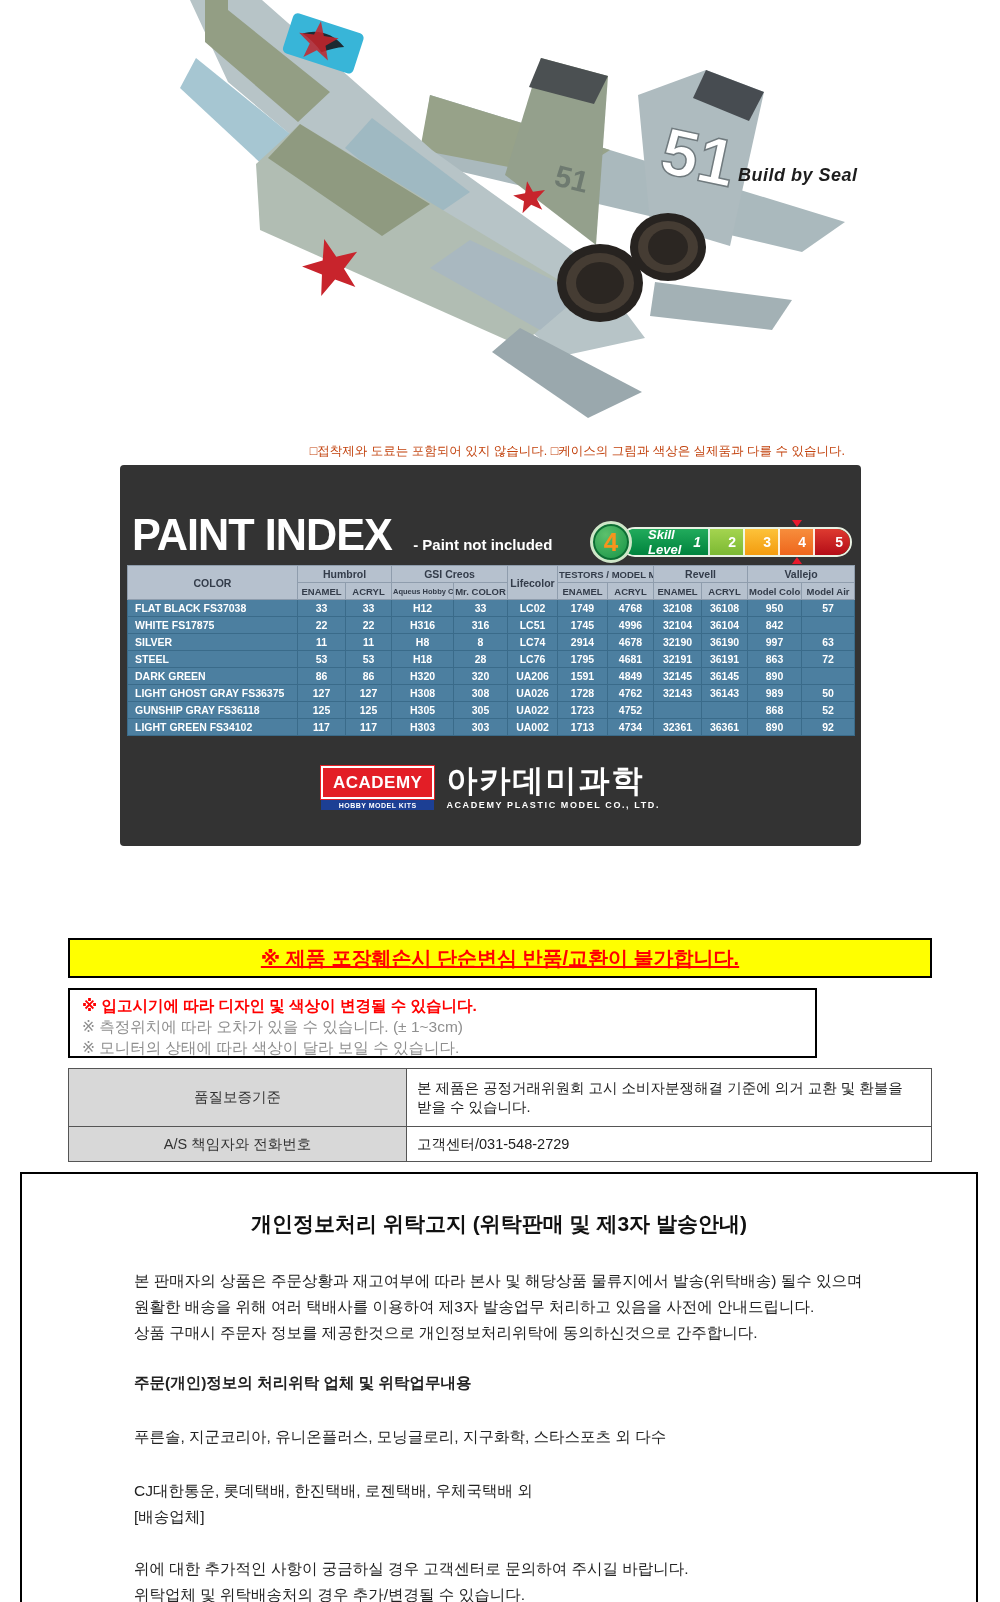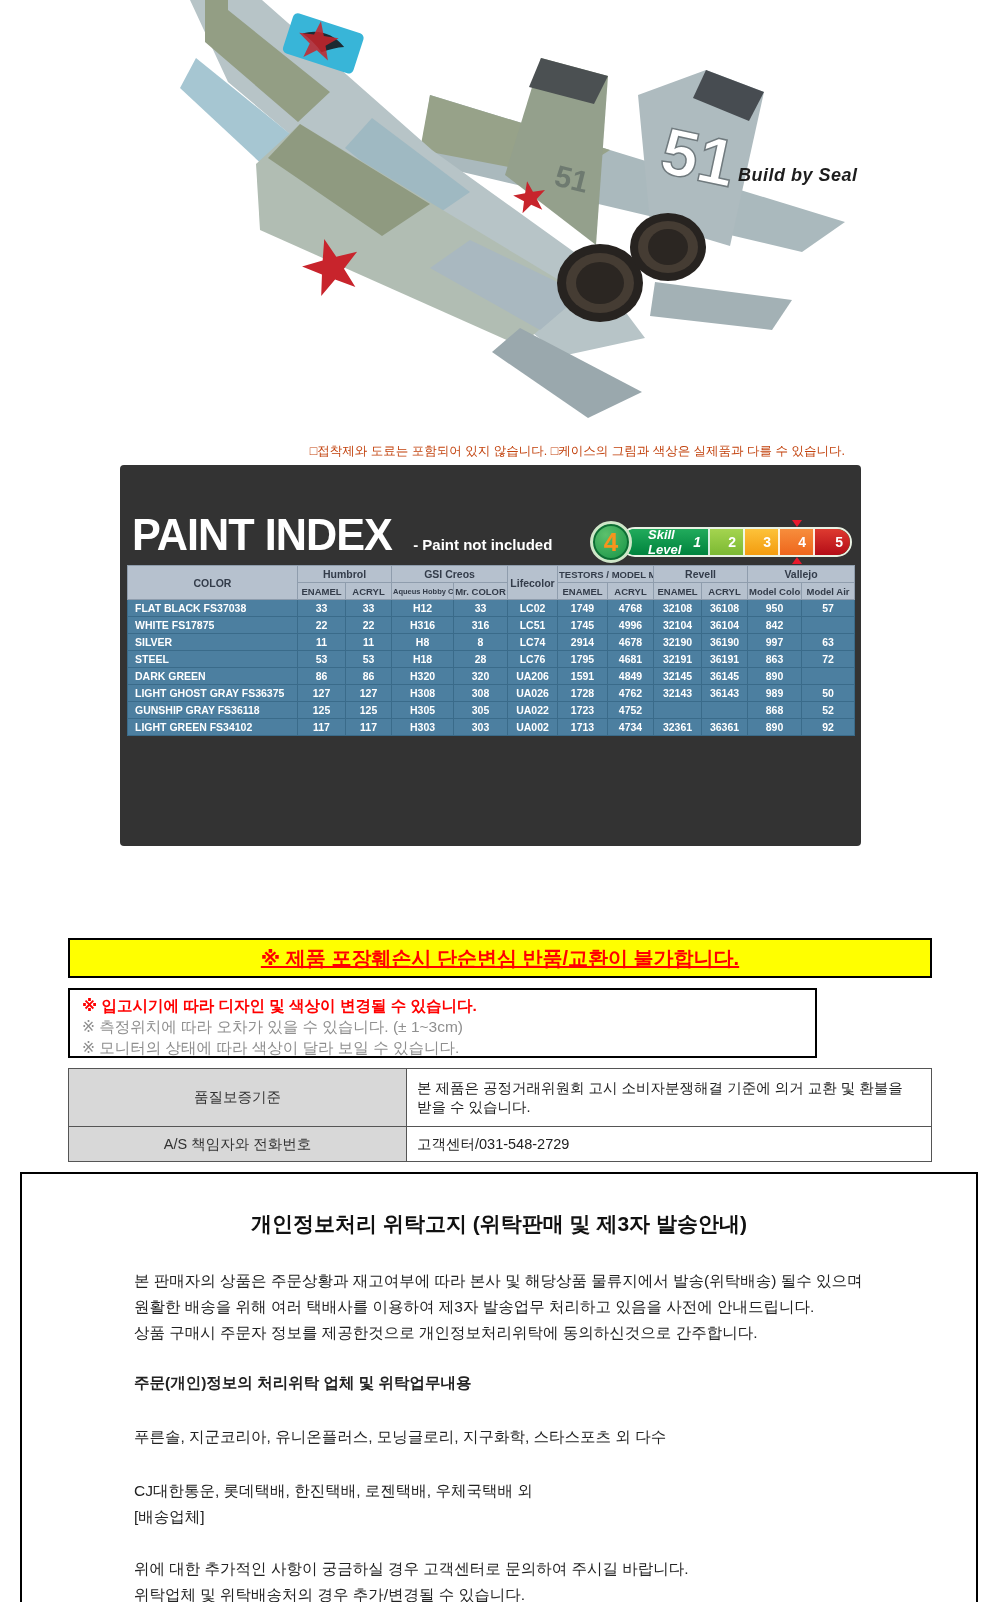--- a/index.html
+++ b/index.html
@@ -361,20 +361,30 @@
             <td>4734</td>
             <td>32361</td>
             <td>36361</td>
             <td>890</td>
             <td>92</td>
           </tr>
         </tbody>
     </table>
   </div>
 
+  <div class="logo">
+    <div class="logo-box">
+      <div class="logo-red">ACADEMY</div>
+      <div class="logo-blue">HOBBY MODEL KITS</div>
+    </div>
+    <div>
+      <div class="logo-kor">아카데미과학</div>
+      <div class="logo-eng">ACADEMY PLASTIC MODEL CO., LTD.</div>
+    </div>
+  </div>
 </div>
 
 <div class="banner">
   <span>※ 제품 포장훼손시 단순변심 반품/교환이 불가합니다.</span>
 </div>
 
 <div class="notice">
   <div class="red">※ 입고시기에 따라 디자인 및 색상이 변경될 수 있습니다.</div>
   <div class="gray">※ 측정위치에 따라 오차가 있을 수 있습니다. (± 1~3cm)</div>
   <div class="gray">※ 모니터의 상태에 따라 색상이 달라 보일 수 있습니다.</div>

